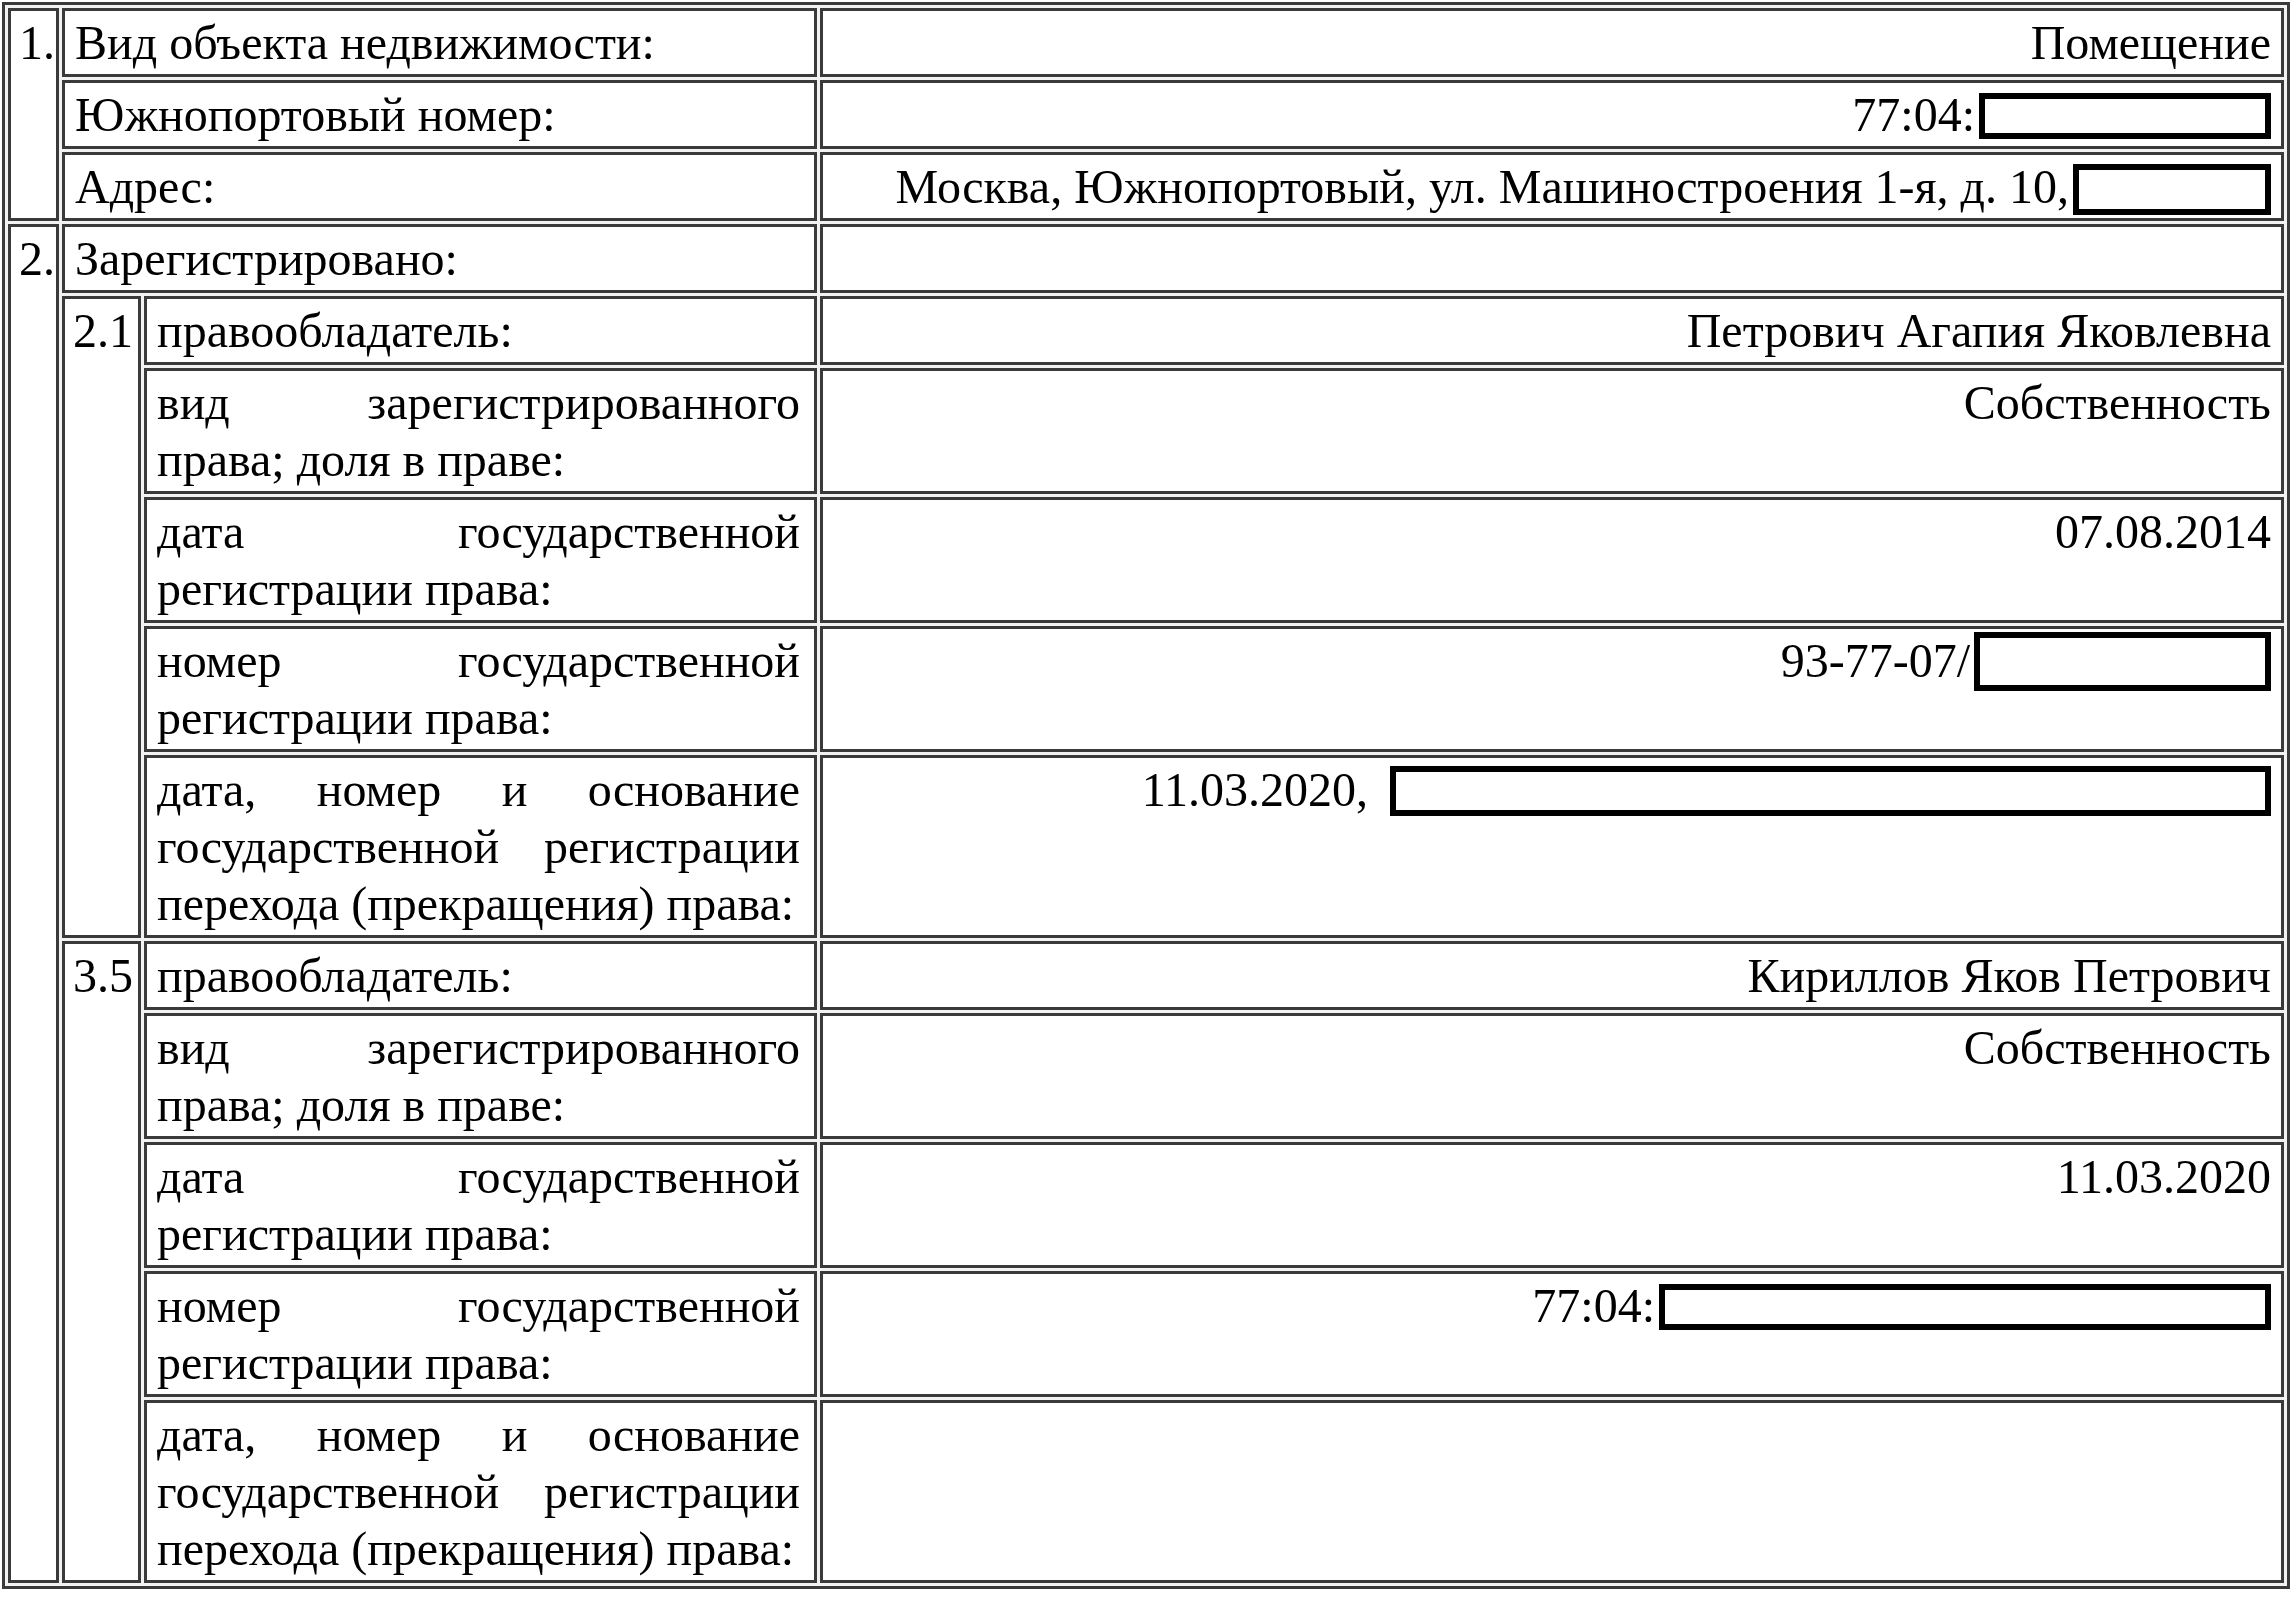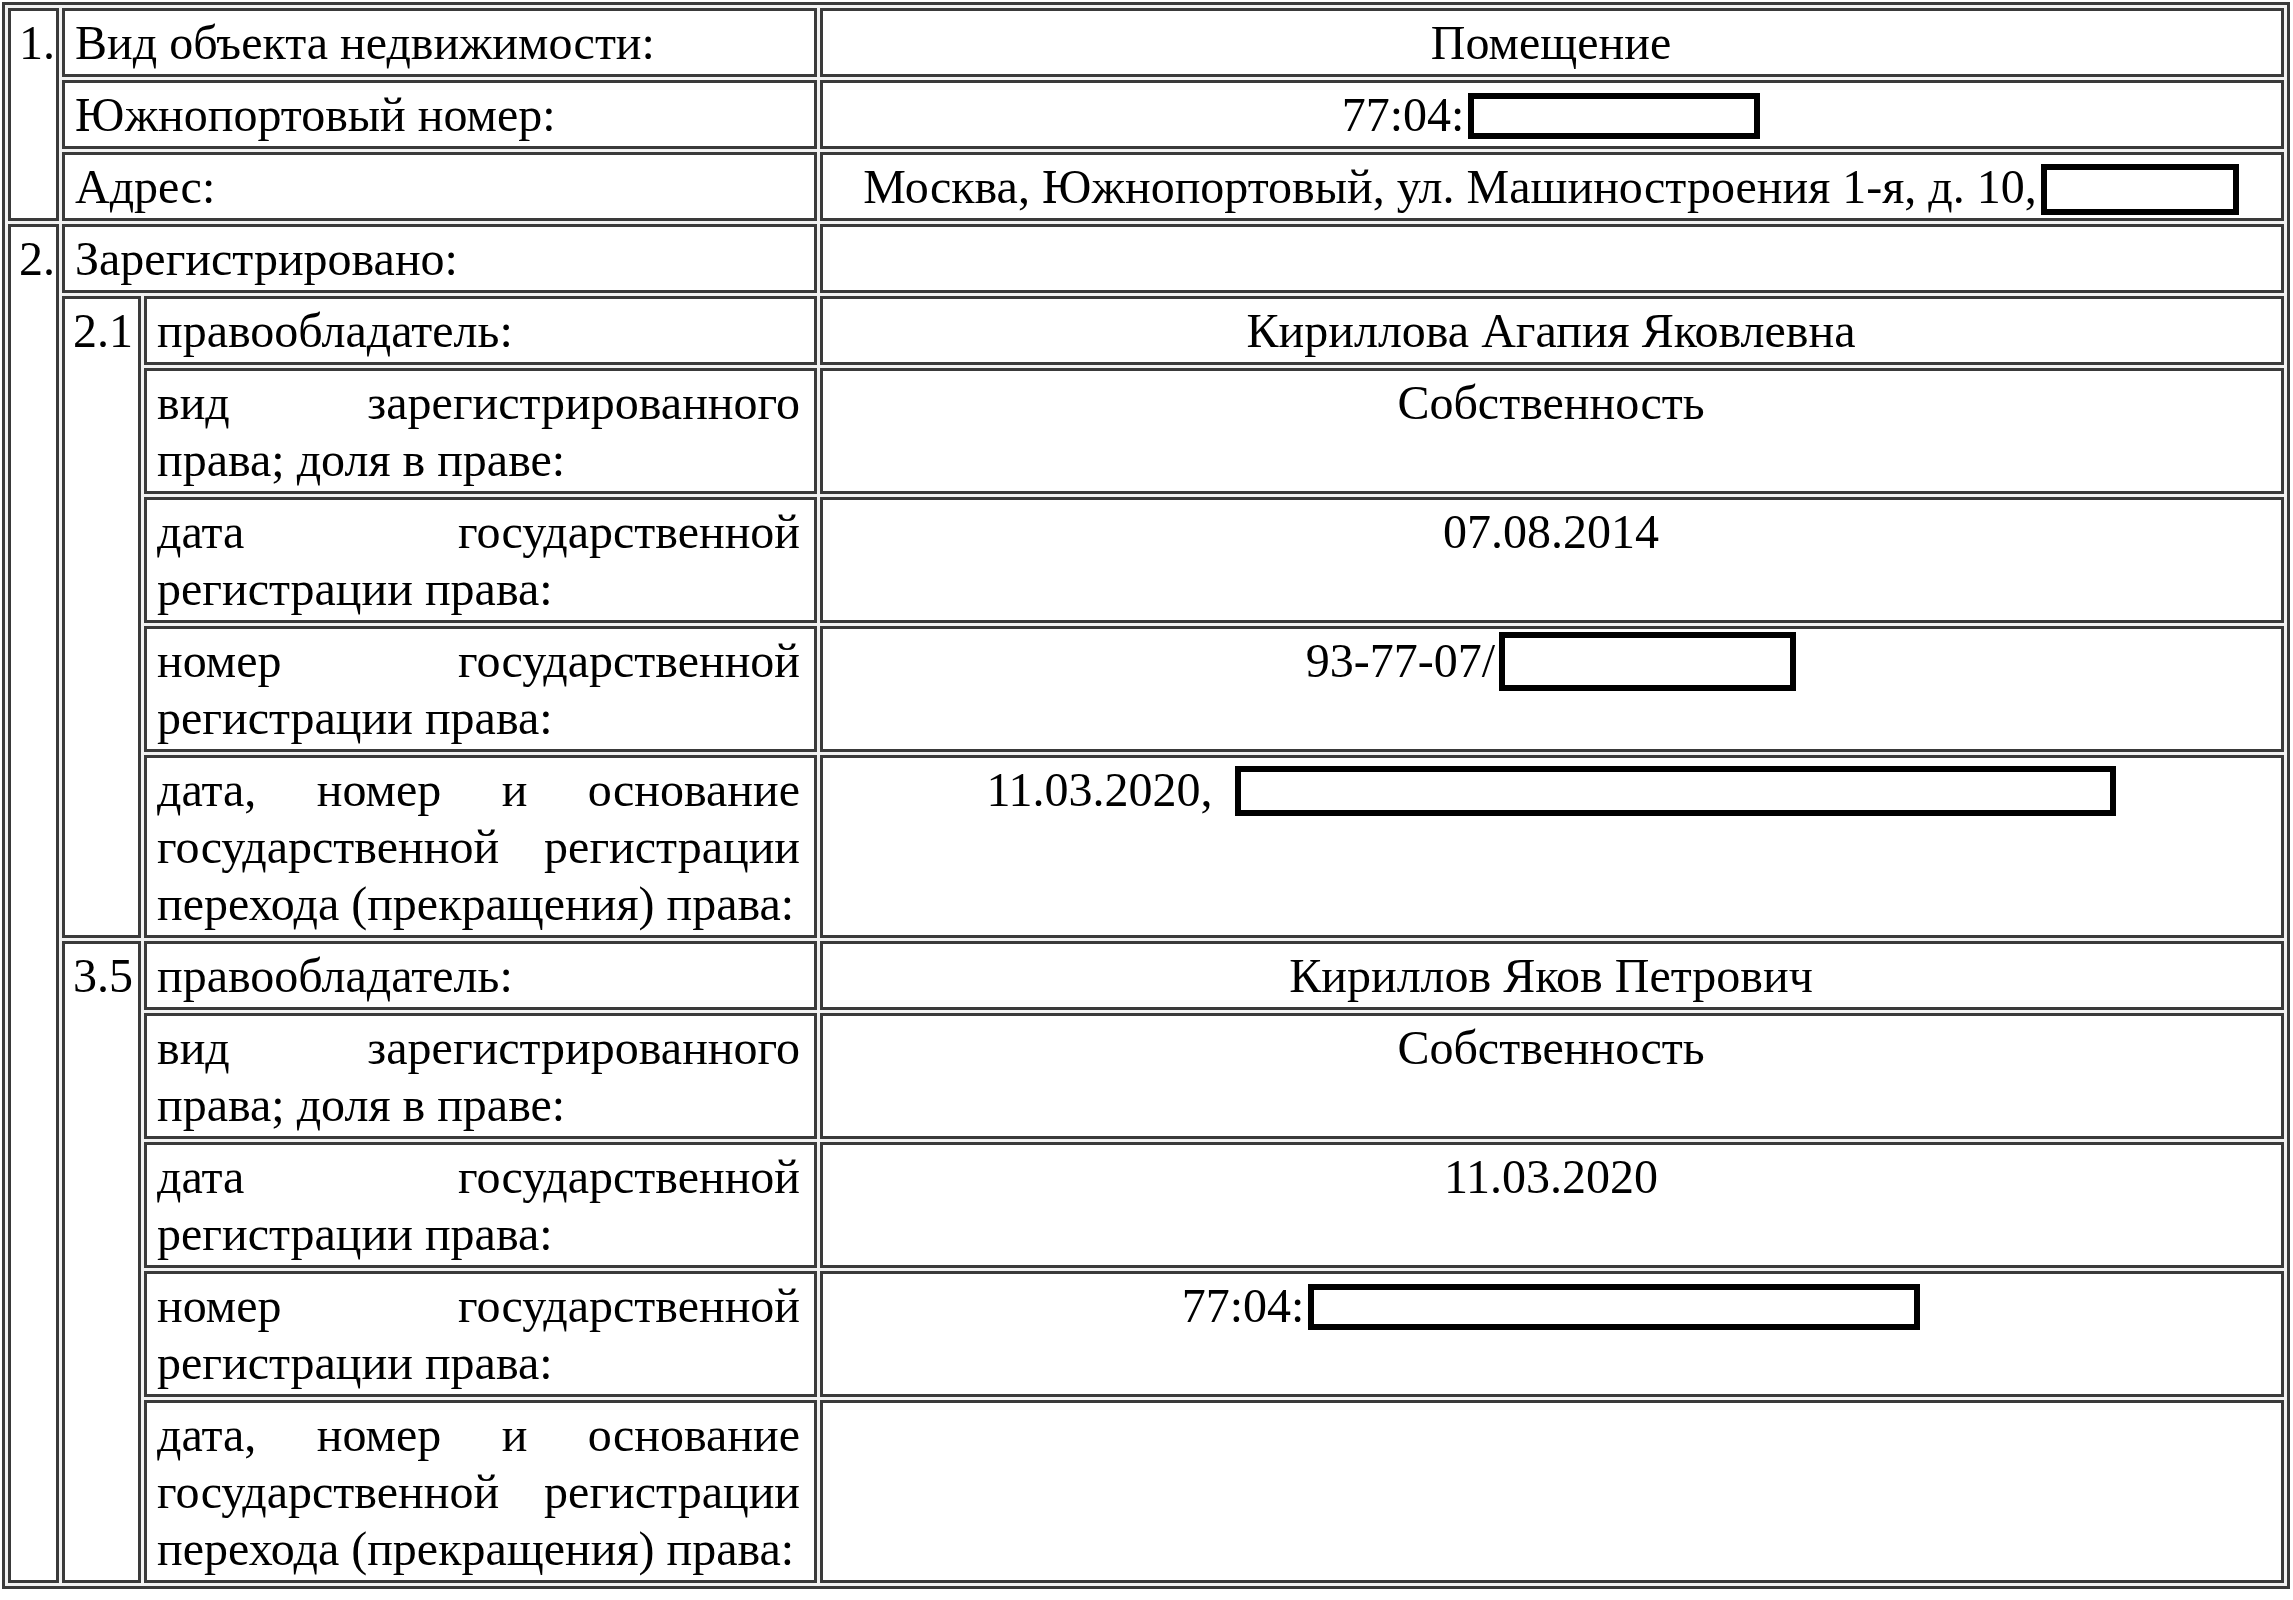--- a/index.html
+++ b/index.html
@@ -34,21 +34,21 @@
     overflow: hidden;
   }
 
   col.c-num    { width: 51px;  }
   col.c-subnum { width: 79px;  }
   col.c-label  { width: 673px; }
   col.c-value  { width: auto;  }
 
   td.num, td.subnum { padding-left: 8px; padding-right: 4px; text-align: left; }
   td.label { text-align: justify; padding-right: 14px; font-family: Liberation Serif, serif; }
-  td.value { text-align: center; padding-left: 8px; }
+  td.value { text-align: right; padding-left: 8px; }
 
   tr.h1  td { height: 63px;  }
   tr.h1b td { height: 68px;  }
   tr.h1c td { height: 65px;  }
   tr.h2  td { height: 121px; }
   tr.h3  td { height: 182px; }
   
 
   .rbox {
     display: inline-block;
@@ -94,21 +94,21 @@
 
       <tr class="h1c">
         <td class="num" rowspan="11"><span>2.</span></td>
         <td class="label" colspan="2"><span>Зарегистрировано:</span></td>
         <td class="value"><span></span></td>
       </tr>
 
       <tr class="h1">
         <td class="subnum" rowspan="5"><span>2.1</span></td>
         <td class="label"><span>правообладатель:</span></td>
-        <td class="value"><span>Кириллова Агапия Яковлевна</span></td>
+        <td class="value"><span>Петрович Агапия Яковлевна</span></td>
       </tr>
 
       <tr class="h2">
         <td class="label"><span>вид зарегистрированного права; доля в праве:</span></td>
         <td class="value"><span>Собственность</span></td>
       </tr>
 
       <tr class="h2">
         <td class="label"><span>дата государственной регистрации права:</span></td>
         <td class="value"><span>07.08.2014</span></td>

